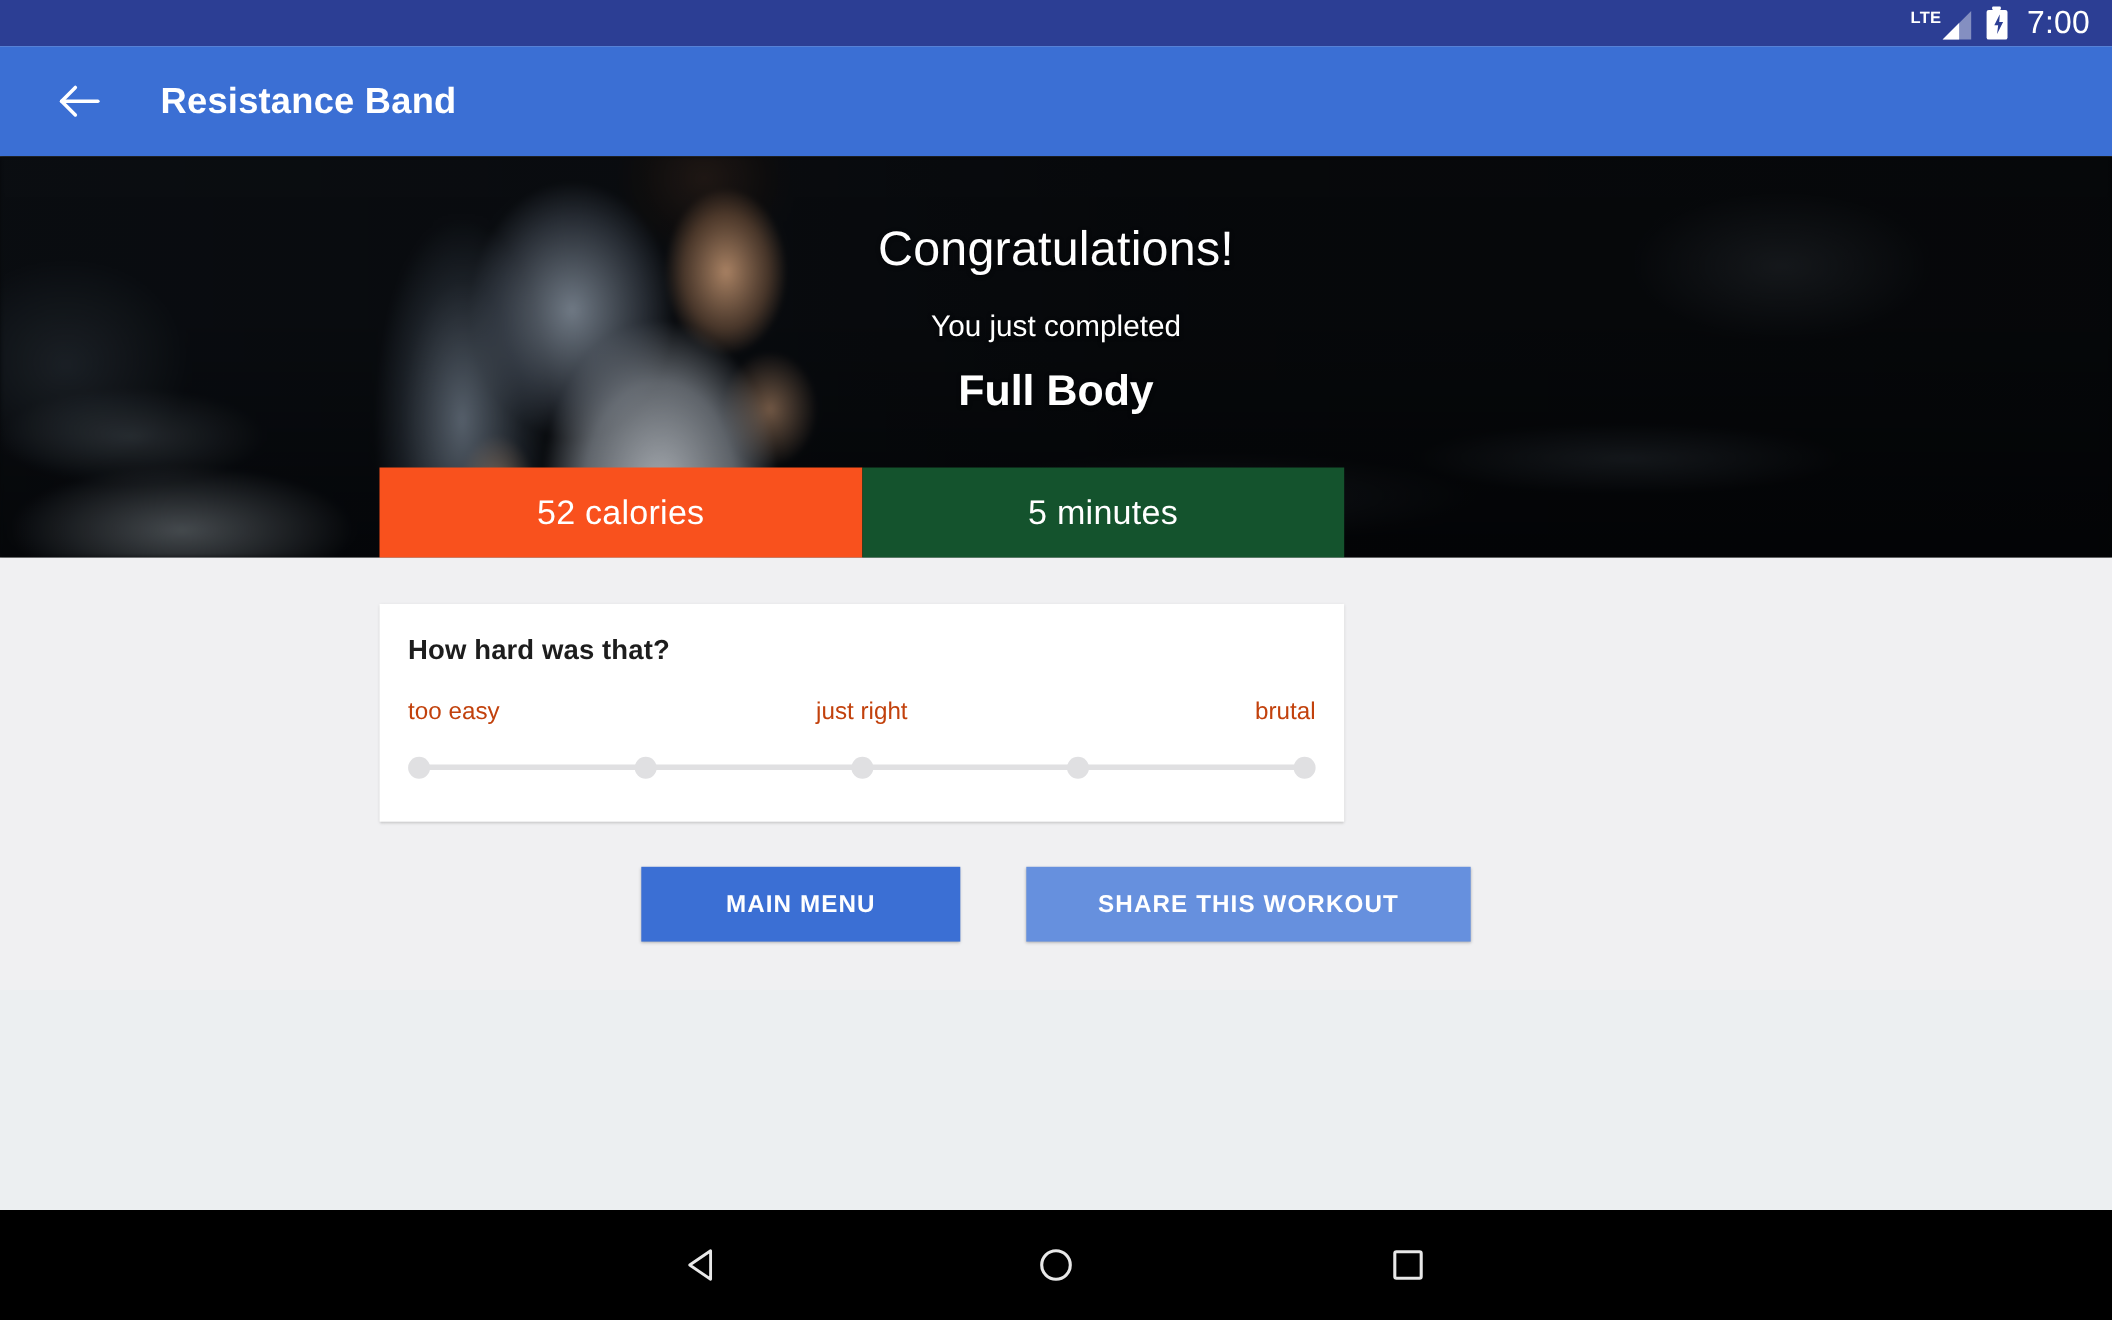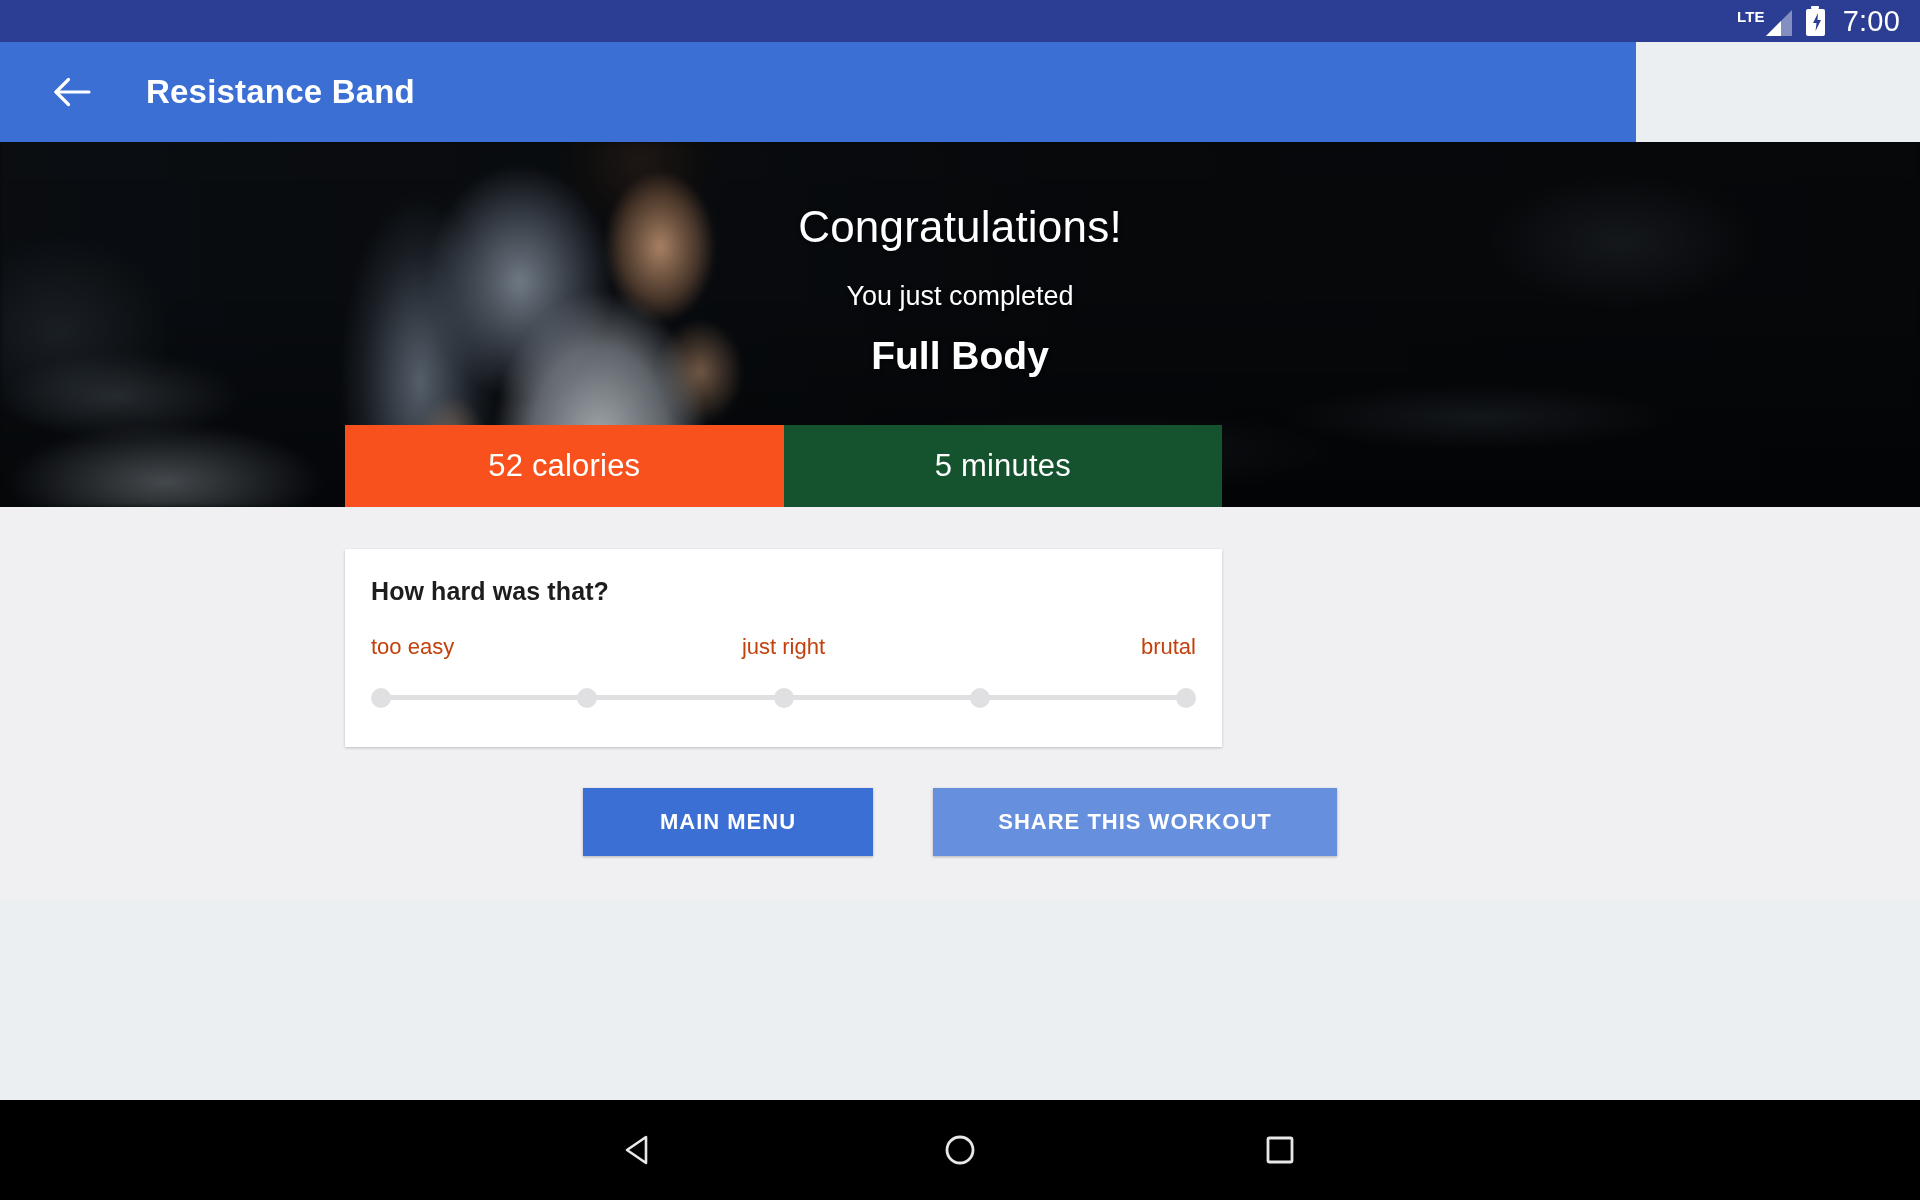--- a/index.html
+++ b/index.html
@@ -106,21 +106,21 @@
     font-size: 29px;
     line-height: 1;
     letter-spacing: .2px;
     margin-left: 4px;
   }
 
   
   .appbar {
     position: absolute;
     top: 42px; left: 0;
-    width: 1636px;
+    width: 1920px;
     height: 100px;
     background: #3b6fd4;
     display: flex;
     align-items: center;
     box-sizing: border-box;
     padding-left: 44px;
     text-align: center;
   }
   .back-btn {
     width: 56px;

